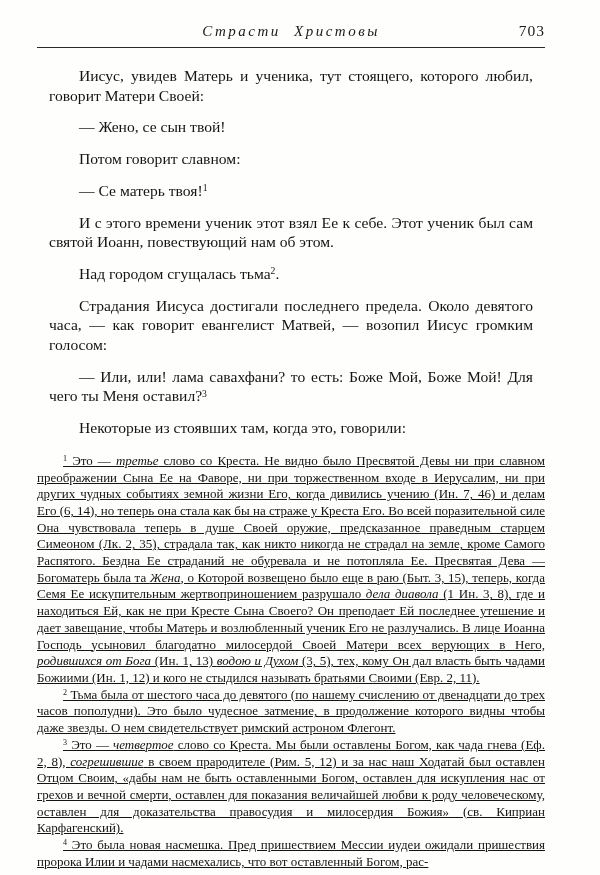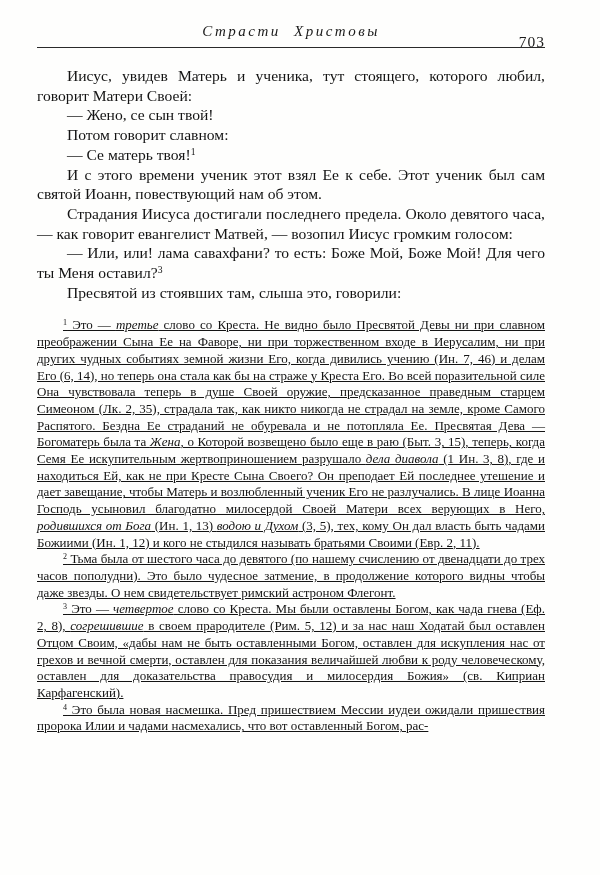--- a/index.html
+++ b/index.html
@@ -28,28 +28,28 @@
   .rh-title {
     font-style: italic;
     font-size: 15px;
     letter-spacing: 2.5px;
     word-spacing: 7px;
     color: #1b1b1b;
   }
   .rh-num {
     position: absolute;
     right: 0;
-    top: 11px;
+    top: 0;
     font-size: 15.5px;
     font-style: normal;
     letter-spacing: 1px;
     color: #1b1b1b;
   }
   .body-text p {
-    margin: 0;
+    margin: 12px;
     font-size: 15.6px;
     line-height: 19.7px;
     text-align: justify;
     text-indent: 30px;
   }
   .footnotes {
     margin-top: 15px;
     text-decoration: underline;
   }
   .footnotes p {
@@ -77,23 +77,24 @@
     <span class="rh-title">Страсти Христовы</span>
     <span class="rh-num">703</span>
   </header>
 
   <main class="body-text">
       <p><span>Иисус, увидев Матерь и ученика, тут стоящего, которого любил, говорит Матери Своей:</span></p>
       <p><span>— Жено, се сын твой!</span></p>
       <p><span>Потом говорит славном:</span></p>
       <p><span>— Се матерь твоя!</span><sup>1</sup></p>
       <p><span>И с этого времени ученик этот взял Ее к себе. Этот ученик был сам святой Иоанн, повествующий нам об этом.</span></p>
+      <p><span>Над городом сгущалась тьма</span><sup>2</sup><span>.</span></p>
       <p><span>Страдания Иисуса достигали последнего предела. Около девятого часа, — как говорит евангелист Матвей, — возопил Иисус громким голосом:</span></p>
       <p><span>— Или, или! лама савахфани? то есть: Боже Мой, Боже Мой! Для чего ты Меня оставил?</span><sup>3</sup></p>
-      <p><span>Пресвятой из стоявших там, слыша это, говорили:</span></p>
+      <p><span>Некоторые из стоявших там, когда это, говорили:</span></p>
     </main>
 
   <section class="footnotes">
       <p><sup>1</sup><span> Это — </span><i>третье</i><span> слово со Креста. Не видно было Пресвятой Девы ни при славном преображении Сына Ее на Фаворе, ни при торжественном входе в Иерусалим, ни при других чудных событиях земной жизни Его, когда дивились учению (Ин. 7, 46) и делам Его (6, 14), но теперь она стала как бы на страже у Креста Его. Во всей поразительной силе Она чувствовала теперь в душе Своей оружие, предсказанное праведным старцем Симеоном (Лк. 2, 35), страдала так, как никто никогда не страдал на земле, кроме Самого Распятого. Бездна Ее страданий не обуревала и не потопляла Ее. Пресвятая Дева — Богоматерь была та </span><i>Жена</i><span>, о Которой возвещено было еще в раю (Быт. 3, 15), теперь, когда Семя Ее искупительным жертвоприношением разрушало </span><i>дела диавола</i><span> (1 Ин. 3, 8), где и находиться Ей, как не при Кресте Сына Своего? Он преподает Ей последнее утешение и дает завещание, чтобы Матерь и возлюбленный ученик Его не разлучались. В лице Иоанна Господь усыновил благодатно милосердой Своей Матери всех верующих в Него, </span><i>родившихся от Бога</i><span> (Ин. 1, 13) </span><i>водою и Духом</i><span> (3, 5), тех, кому Он дал власть быть чадами Божиими (Ин. 1, 12) и кого не стыдился называть братьями Своими (Евр. 2, 11).</span></p>
       <p><sup>2</sup><span> Тьма была от шестого часа до девятого (по нашему счислению от двенадцати до трех часов пополудни). Это было чудесное затмение, в продолжение которого видны чтобы даже звезды. О нем свидетельствует римский астроном Флегонт.</span></p>
       <p><sup>3</sup><span> Это — </span><i>четвертое</i><span> слово со Креста. Мы были оставлены Богом, как чада гнева (Еф. 2, 8), </span><i>согрешившие</i><span> в своем прародителе (Рим. 5, 12) и за нас наш Ходатай был оставлен Отцом Своим, «дабы нам не быть оставленными Богом, оставлен для искупления нас от грехов и вечной смерти, оставлен для показания величайшей любви к роду человеческому, оставлен для доказательства правосудия и милосердия Божия» (св. Киприан Карфагенский).</span></p>
       <p><sup>4</sup><span> Это была новая насмешка. Пред пришествием Мессии иудеи ожидали пришествия пророка Илии и чадами насмехались, что вот оставленный Богом, рас-</span></p>
     </section>
 
 </div>

